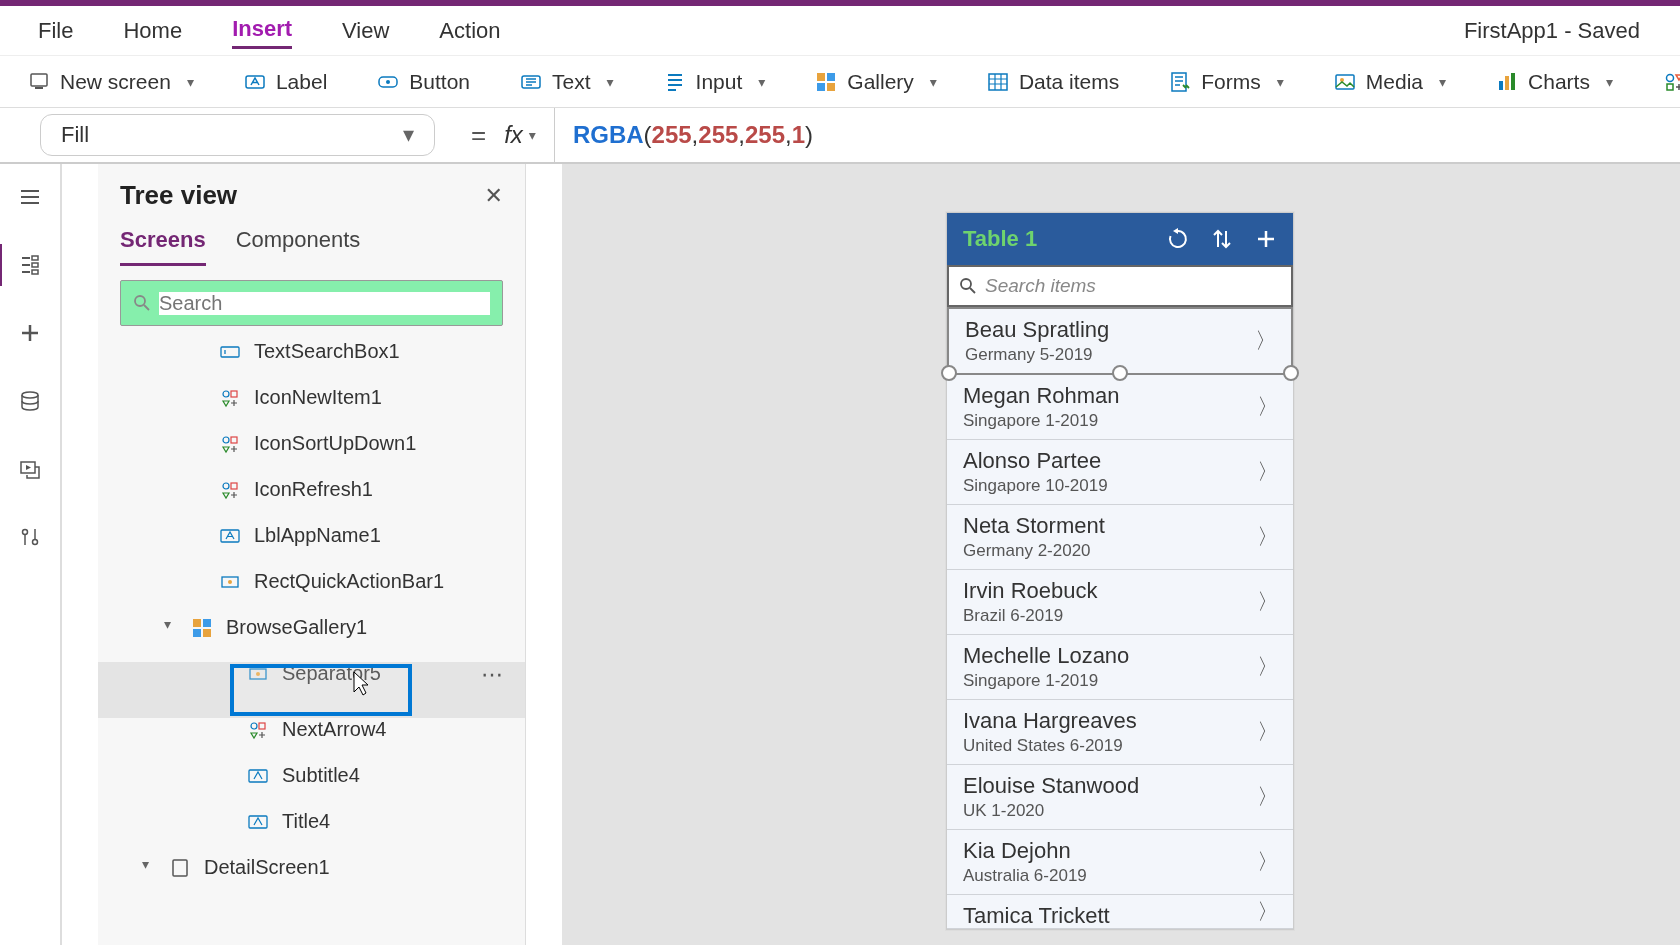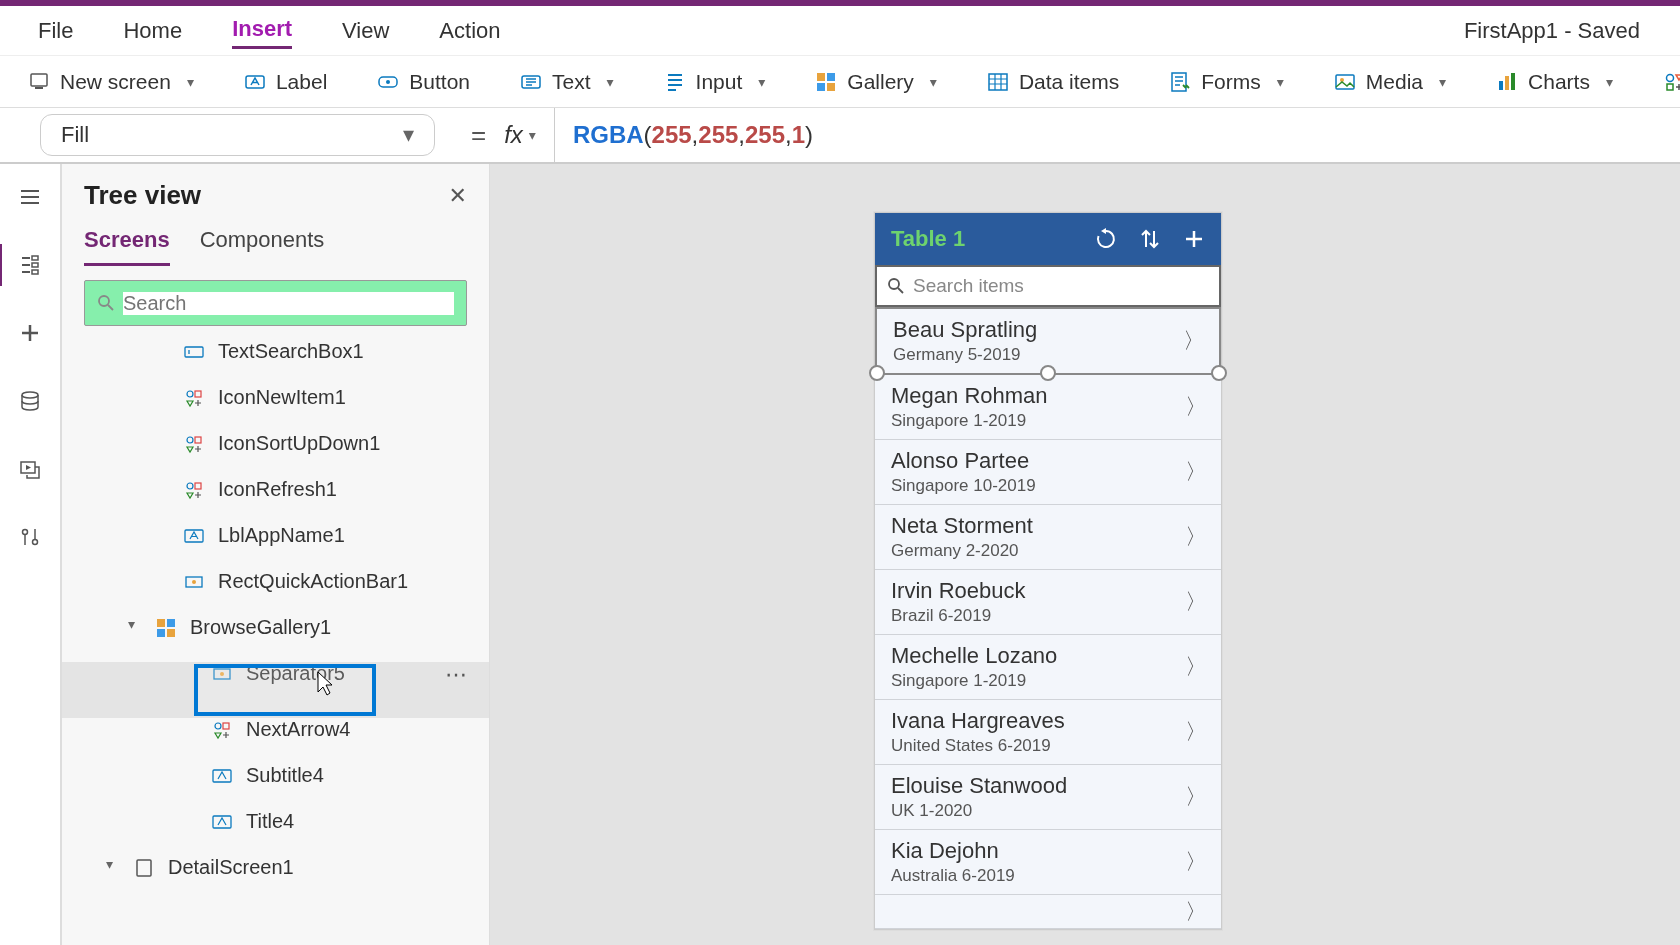--- a/index.html
+++ b/index.html
@@ -19,21 +19,21 @@
   .propDD { width: 395px; height: 100%; border-right: 1px solid #ccc; display: flex; align-items: center; padding: 0 20px; font-size: 22px; color: #333; position: relative; margin-left: 40px; border: 1px solid #ccc; border-radius: 12px; height: 42px; margin-right: 18px;}
   .propDD .dd { margin-left: auto; color: #666; }
   .eq { font-size: 26px; color: #555; margin: 0 18px; }
   .fx { font-size: 24px; font-style: italic; color: #333; margin-right: 6px; }
   .fxchev { font-size: 14px; color: #666; margin-right: 18px;}
   .formulaInput { flex: 1; height: 100%; border-left: 1px solid #ccc; display: flex; align-items: center; padding: 0 18px; font-family: Consolas, monospace; font-size: 24px; }
   .tok-fn { color: #1f6fd0; font-weight: 600; }
   .tok-num { color: #b94a48; font-weight: 600; }
   .tok-pn { color: #333; }
   
-  .workspace { display: flex; height: calc(945px - 6px - 50px - 52px - 56px); }
+  .workspace { display: flex; height: calc(945px - 6px - 50px - 52px - 56px); gap: 36px; }
   .leftrail { width: 62px; border-right: 2px solid #ddd; display: flex; flex-direction: column; align-items: center; padding-top: 18px; gap: 38px; }
   .leftrail .railbtn { width: 30px; height: 30px; display: flex; align-items: center; justify-content: center; color: #555; cursor: pointer; position: relative; }
   .leftrail .railbtn.active::before { content: ""; position: absolute; left: -17px; top: -6px; bottom: -6px; width: 4px; background: #742774; }
   
   .treepanel { width: 428px; background: #f7f7f7; border-right: 1px solid #ddd; display: flex; flex-direction: column; position: relative; }
   .treehead { display: flex; align-items: center; padding: 16px 22px 8px 22px; }
   .treehead h2 { font-size: 26px; font-weight: 700; color: #222; }
   .treehead .close { margin-left: auto; font-size: 22px; color: #555; cursor: pointer; }
   .treetabs { display: flex; gap: 30px; padding: 8px 22px 0 22px; font-size: 22px; color: #444; }
   .treetabs .ttab { padding-bottom: 10px; cursor: pointer; }
@@ -59,21 +59,21 @@
   
   .cursor { position: absolute; left: 252px; top: 8px; width: 22px; height: 28px; z-index: 5; pointer-events: none; }
   
   .canvas { flex: 1; background: #e3e3e3; position: relative; }
   
   .phone { position: absolute; left: 384px; top: 48px; width: 348px; background: #fff; border: 1px solid #ccc; box-shadow: 0 0 0 1px #ddd; }
   .phone .pheader { height: 52px; background: #2a5b9c; display: flex; align-items: center; padding: 0 16px; }
   .phone .pheader .ptitle { color: #6ed36e; font-size: 22px; font-weight: 700; }
   .phone .pheader .pico { margin-left: auto; color: #fff; font-size: 22px; display: flex; gap: 22px; }
   .phone .pheader .pico span { cursor: pointer; }
-  .phone .psearch { border: 2px solid #666; margin: 0; height: 42px; display: flex; align-items: center; padding: 0 10px; background: #fff; }
+  .phone .psearch { border: 2px solid #666; margin: 0; height: 42px; display: flex; align-items: center; padding: 0 10px; background: #fff; font-style: italic; }
   .phone .psearch .stxt { color: #888; font-size: 19px; margin-left: 8px; }
   
   .plist { background: #f3f6fb; }
   .prow { border-bottom: 1px solid #d0d3d8; padding: 8px 16px; position: relative; cursor: pointer; }
   .prow.first { border: 2px solid #888; }
   .prow .pname { font-size: 22px; color: #333; }
   .prow .psub { font-size: 17px; color: #555; margin-top: 2px; }
   .prow .go { position: absolute; right: 14px; top: 50%; transform: translateY(-50%); color: #555; font-size: 22px; }
   .prow.last { height: 34px; overflow: hidden; }
   
@@ -504,18 +504,19 @@
           <div class="pname">Elouise Stanwood</div>
           <div class="psub">UK 1-2020</div>
           <div class="go">〉</div>
         </div>
         <div class="prow">
           <div class="pname">Kia Dejohn</div>
           <div class="psub">Australia 6-2019</div>
           <div class="go">〉</div>
         </div>
         <div class="prow last">
+          <div class="pname">Tamica Trickett</div>
           <div class="go">〉</div>
         </div>
       </div>
     </div>
   </div>
 </div>
 
 </body></html>

